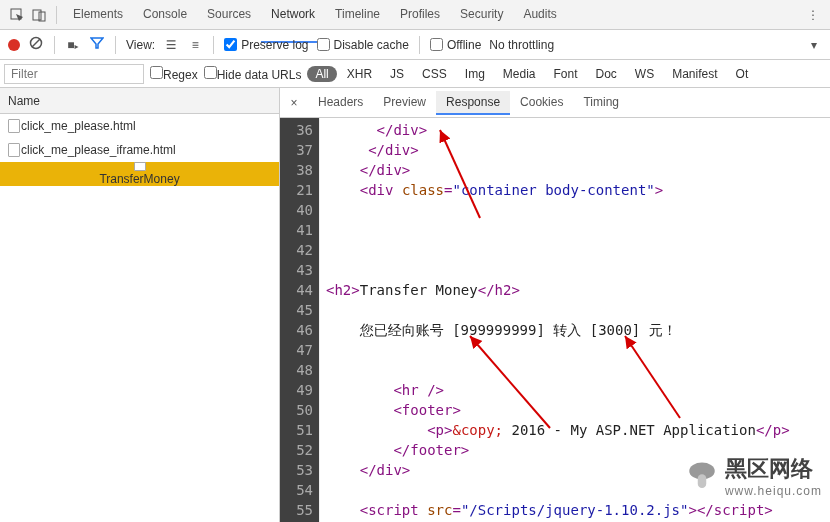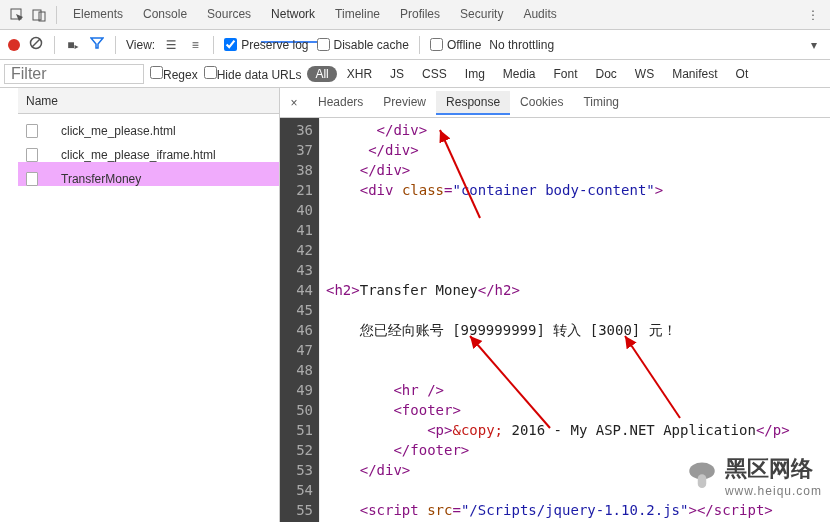--- a/index.html
+++ b/index.html
@@ -11,28 +11,28 @@
 .top-tabs .tab.active { color: #333; border-bottom: 2px solid #4285f4; }
 .top-tabs .spacer { flex: 1; }
 .toolbar { display: flex; align-items: center; height: 30px; border-bottom: 1px solid #ccc; padding: 0 8px; gap: 8px; background: #fff; }
 .toolbar .circ { width: 12px; height: 12px; border-radius: 50%; }
 .toolbar .red { background: #d93025; }
 .toolbar .ico { color: #555; width: 16px; text-align: center; }
 .toolbar .sep { width: 1px; height: 18px; background: #ccc; margin: 0 2px; }
 .toolbar label { display: flex; align-items: center; gap: 4px; color: #333; }
 .toolbar .funnel { color: #1a73e8; }
 .filter-row { display: flex; align-items: center; height: 28px; border-bottom: 1px solid #ccc; padding: 0 4px; gap: 6px; background: #fff; overflow: hidden; }
-.filter-input { border: 1px solid #ccc; height: 20px; padding: 0 6px; width: 140px; font-size: 16px; color: #999; }
+.filter-input { border: 1px solid #ccc; height: 20px; padding: 0 6px; width: 140px; font-size: 12px; color: #999; }
 .pill { background: #6b6b6b; color: #fff; border-radius: 9px; padding: 1px 8px; font-size: 12px; }
 .type-btn { color: #333; padding: 0 4px; }
 .main { display: flex; height: calc(522px - 88px); }
-.left { width: 280px; border-right: 1px solid #ccc; display: flex; flex-direction: column; padding-left: 18px; }
+.left { width: 280px; border-right: 1px solid #ccc; display: flex; flex-direction: column; }
 .left-header { height: 26px; border-bottom: 1px solid #ccc; display: flex; align-items: center; padding: 0 8px; color: #333; background: #f3f3f3; }
-.file-item { display: flex; align-items: flex-end; gap: 23px; height: 24px; padding: 0 8px; cursor: pointer; }
-.file-item.selected { background: #f0abfc; }
+.file-item { display: flex; align-items: center; gap: 1px; height: 24px; padding: 0 8px; cursor: pointer; }
+.file-item.selected { background: #eab308; flex-direction: column; }
 .file-icon { width: 12px; height: 14px; border: 1px solid #aaa; border-radius: 1px; background: #fff; }
 .right { flex: 1; display: flex; flex-direction: column; overflow: hidden; }
 .detail-tabs { display: flex; align-items: center; height: 30px; border-bottom: 1px solid #ccc; gap: 4px; padding: 0 4px; }
 .detail-tabs .close { width: 20px; text-align: center; color: #555; cursor: pointer; }
 .detail-tabs .dtab { padding: 4px 10px; color: #555; cursor: pointer; }
 .detail-tabs .dtab.active { color: #333; background: #eee; border-bottom: 2px solid #4285f4; }
 .code-area { flex: 1; display: flex; font-family: Consolas, monospace; font-size: 14px; overflow: hidden; position: relative; }
 .gutter { width: 40px; background: #404040; border-right: 1px solid #eee; text-align: right; color: #aaa; padding: 2px 6px 0 0; line-height: 20px; }
 .code { flex: 1; padding: 2px 0 0 6px; line-height: 20px; white-space: pre; overflow: hidden; }
 .tag { color: #881280; }

